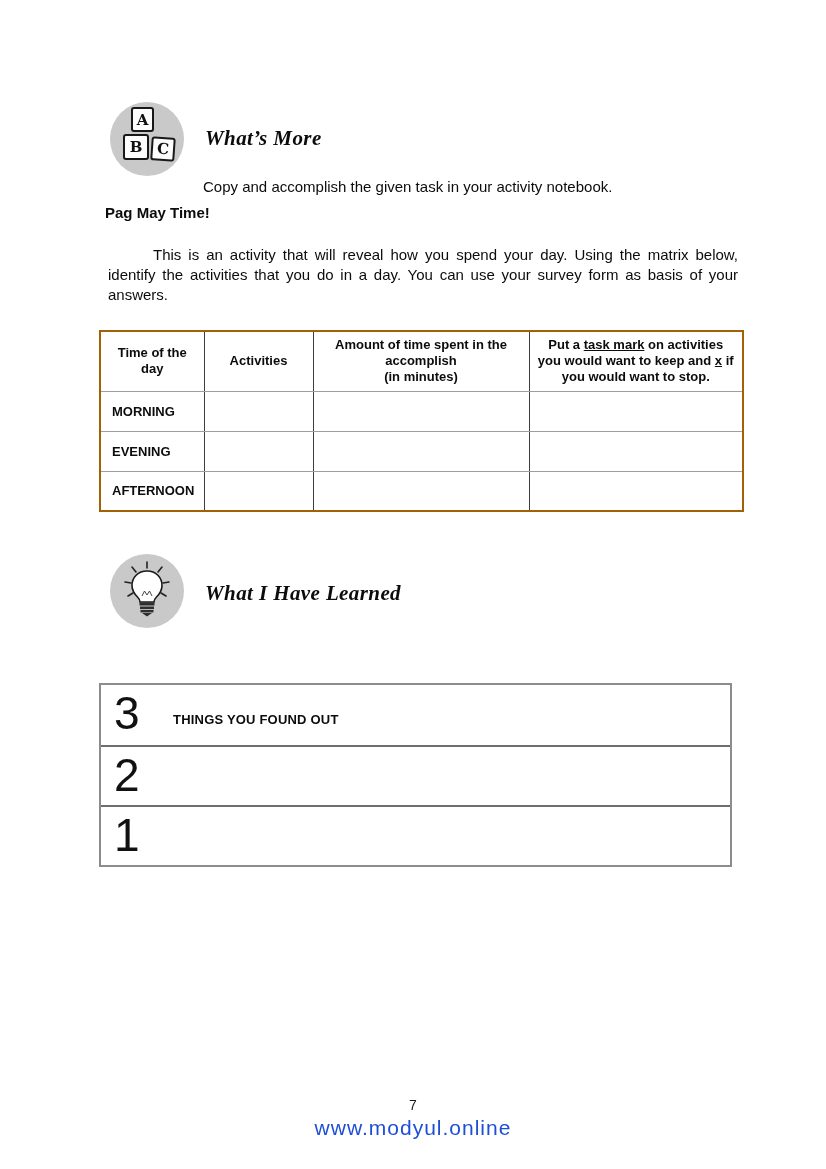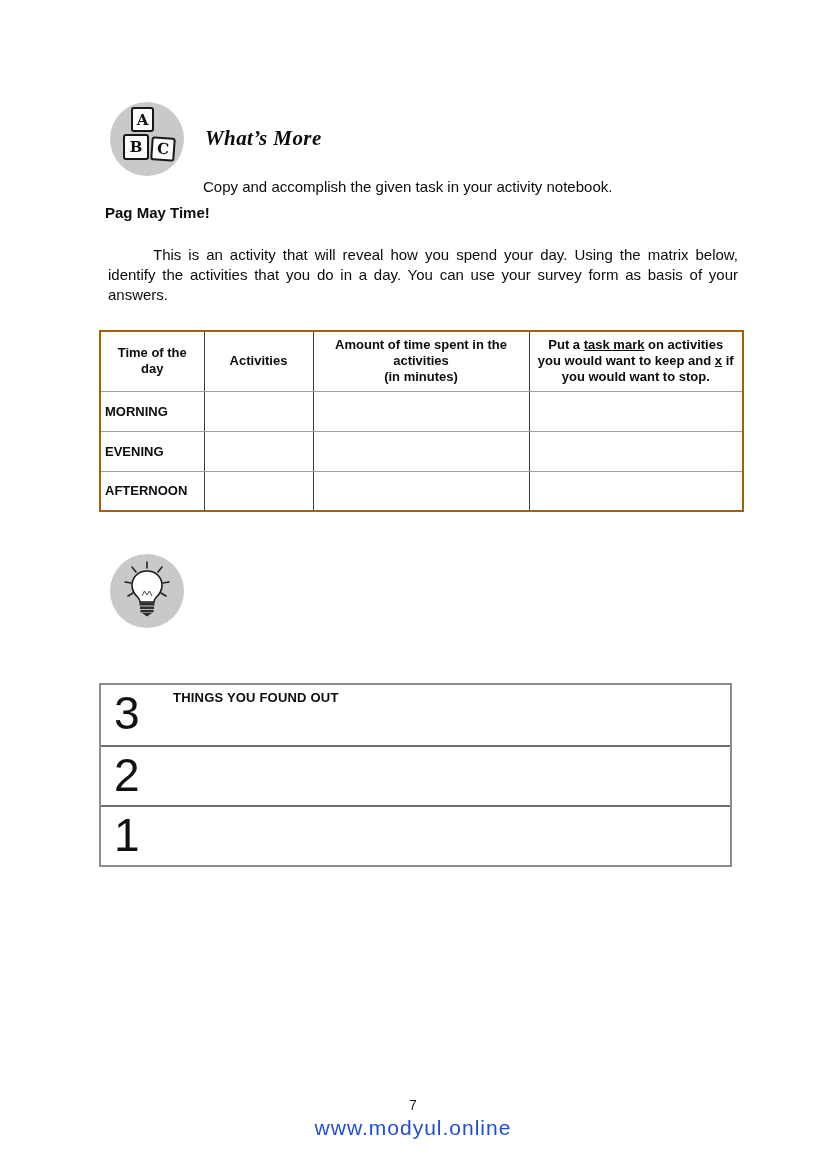--- a/index.html
+++ b/index.html
@@ -57,38 +57,38 @@
     border-top:1px solid #9e9e9e; border-bottom:1px solid #9e9e9e;
   }
   table.matrix th {
     font-size:13px; font-weight:bold; line-height:16px;
     text-align:center; vertical-align:middle;
     height:60px; padding:4px 8px; color:#0c0c0c;
   }
   table.matrix td { height:40px; }
   td.row-label {
     font-size:13px; font-weight:bold; text-align:left;
-    vertical-align:middle; padding-left:4px; color:#0c0c0c;
+    vertical-align:middle; padding-left:11px; color:#0c0c0c;
   }
   .hdr-line { display:block; }
   .u { text-decoration:underline; }
 
   
   .tto {
     position:absolute; left:99px; top:683px; width:633px;
     border:2px solid #8c8c8c; background:#fff;
   }
   .tto-row { display:flex; height:60px; }
   .tto-row + .tto-row { border-top:2px solid #6e6e6e; }
   .tto-num {
     width:72px; padding-left:13px; padding-top:5px;
     font-size:46px; line-height:1; color:#111;
   }
   .tto-label {
-    padding-top:5px; font-size:13px; font-weight:bold;
+    padding-top:27px; font-size:13px; font-weight:bold;
     letter-spacing:0.2px; color:#0c0c0c;
   }
 
   
   #page-number {
     position:absolute; left:0; top:1097px; width:100%;
     text-align:center; font-size:14px; color:#1a1a1a;
   }
   #watermark {
     position:absolute; left:0; top:1116px; width:100%;
@@ -119,21 +119,21 @@
       <col style="width:104px">
         <col style="width:109px">
       <col style="width:216px">
         <col style="width:214px">
     </colgroup>
     <tbody>
       <tr>
         <th>Time of the day</th>
         <th>Activities</th>
         <th>
-          <span class="hdr-line">Amount of time spent in the activities</span>
+          <span class="hdr-line">Amount of time spent in the accomplish</span>
           <span class="hdr-line">(in minutes)</span>
         </th>
         <th>
           <span>Put a </span><span class="u">task mark</span><span> on activities you would want to keep and </span><span class="u">x</span><span> if you would want to stop.</span>
         </th>
       </tr>
       <tr>
         <td class="row-label">MORNING</td>
         <td></td>
         <td></td>
@@ -167,20 +167,21 @@
       </g>
       <path d="M37 17 c-9 0 -15 6.5 -15 14.5 c0 5 2.5 8.5 5.5 11.5 c1.5 1.5 2.5 3 2.5 5 l14 0 c0 -2 1 -3.5 2.5 -5 c3 -3 5.5 -6.5 5.5 -11.5 c0 -8 -6 -14.5 -15 -14.5 Z" fill="#ffffff" stroke="#1a1a1a" stroke-width="1.6"></path>
       <path d="M32 42 l2.5 -5 l2.5 4 l2.5 -4 l2.5 5" fill="none" stroke="#444" stroke-width="1"></path>
       <rect x="29.5" y="48.5" width="15" height="3" fill="#2e2e2e"></rect>
       <rect x="30" y="52.5" width="14" height="2.6" fill="#2e2e2e"></rect>
       <rect x="30.5" y="56" width="13" height="2.4" fill="#2e2e2e"></rect>
       <path d="M32 59 L42 59 L37 62.5 Z" fill="#2e2e2e"></path>
     </svg>
   </div>
 
+  <div class="section-heading" id="heading-learned">What I Have Learned</div>
 
 
   <div class="tto">
     <div class="tto-row">
       <div class="tto-num">3</div>
       <div class="tto-label">THINGS YOU FOUND OUT</div>
     </div>
     <div class="tto-row">
       <div class="tto-num">2</div>
     </div>

